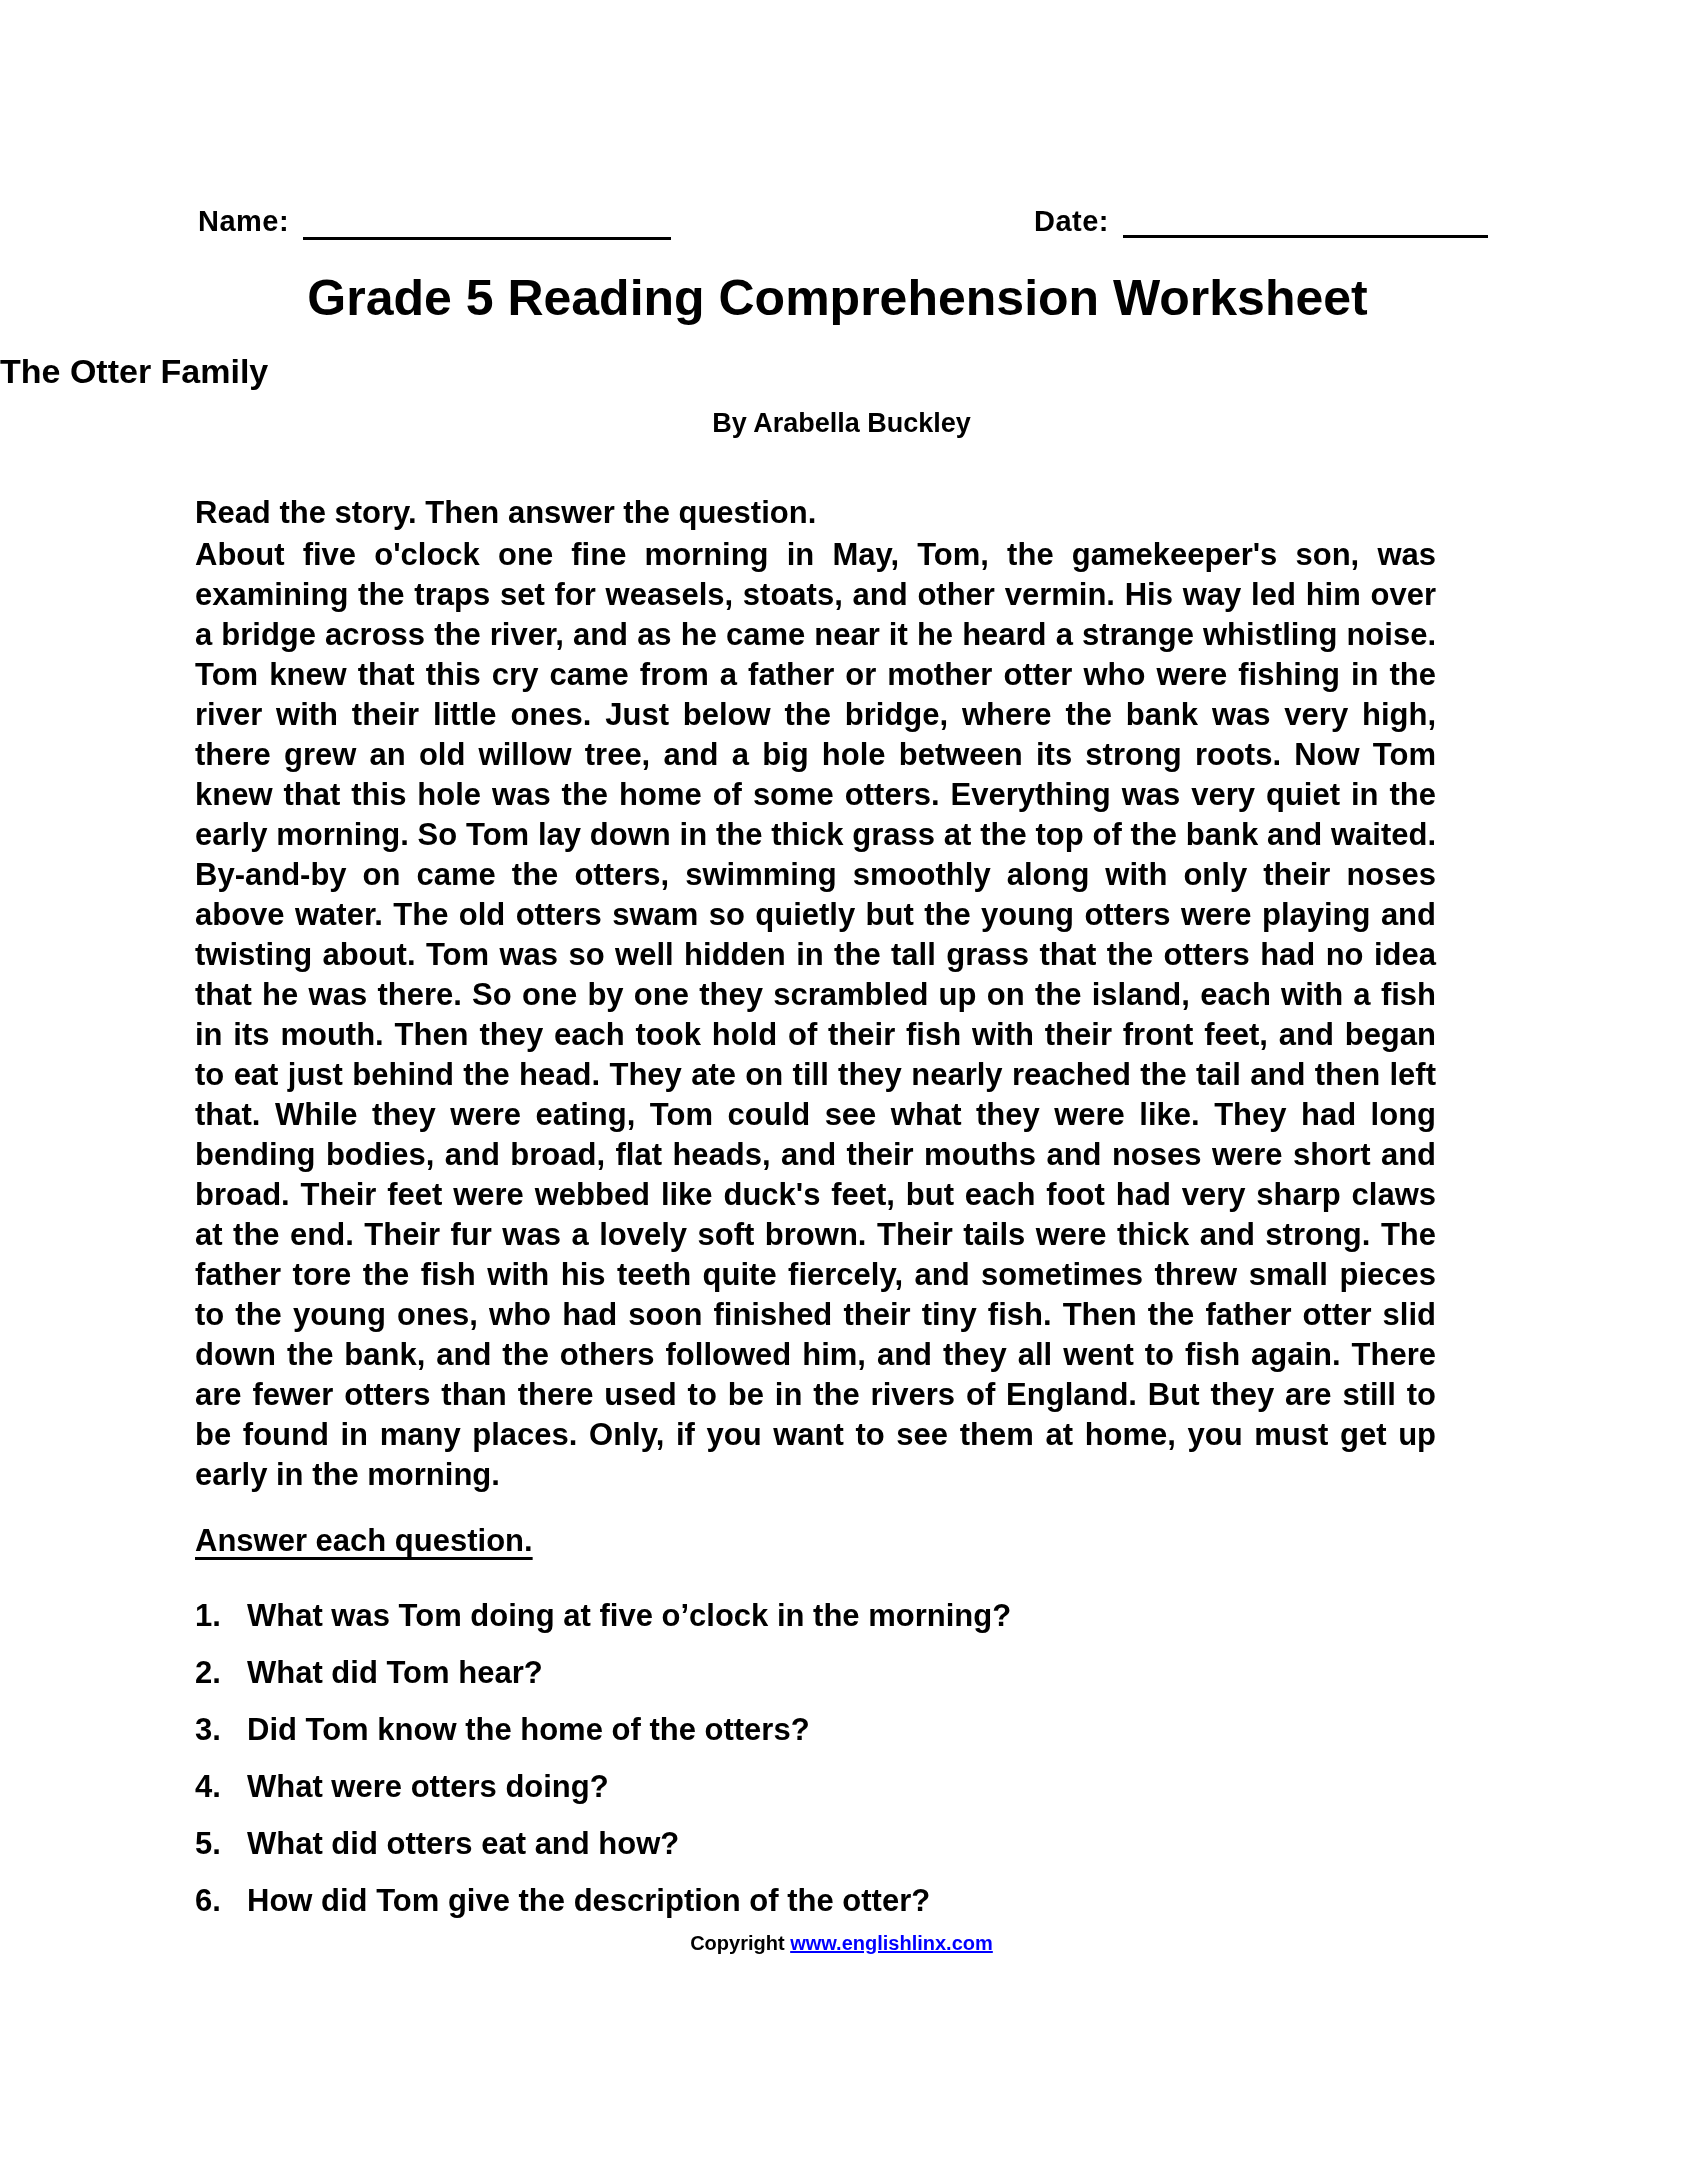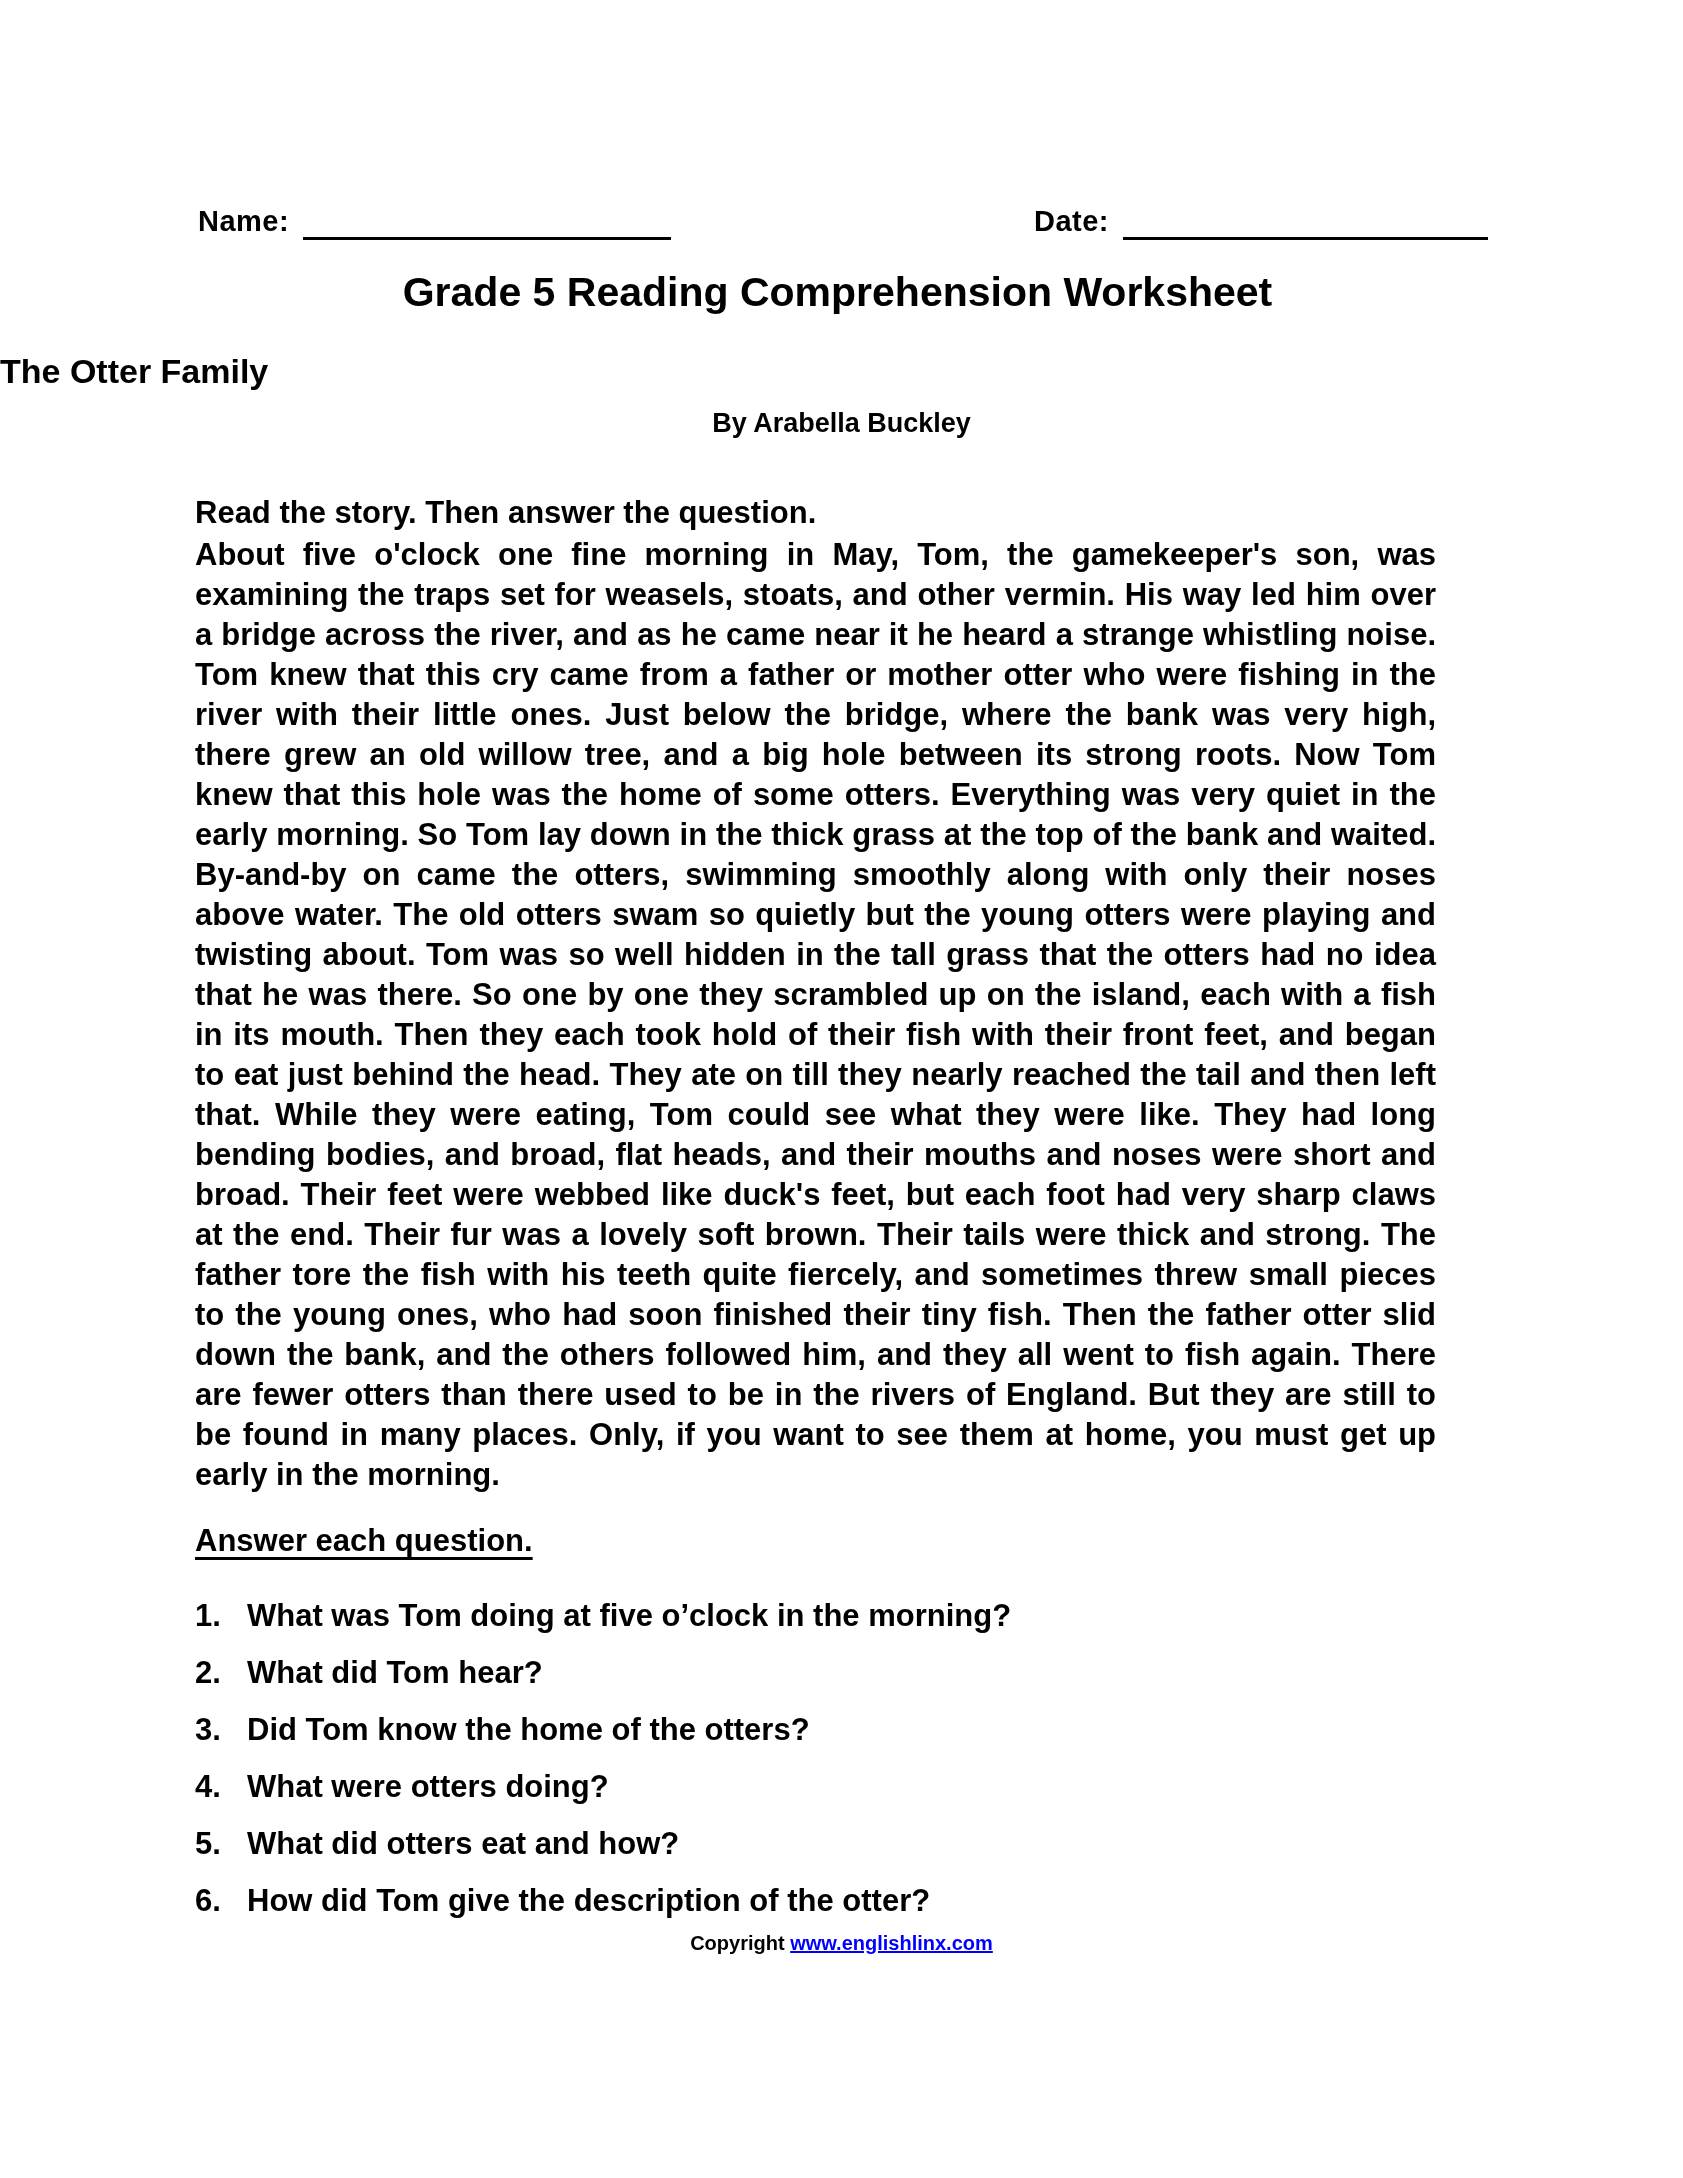--- a/index.html
+++ b/index.html
@@ -9,30 +9,30 @@
     height: 2178px;
     position: relative;
     font-family: "Liberation Sans", sans-serif;
     font-weight: bold;
     color: #000000;
   }
 
   
   .header-row { position: absolute; top: 202px; left: 0; width: 1424px; height: 44px; }
   .name-group { position: absolute; left: 198px; top: 0; display: flex; align-items: flex-end; }
-  .date-group { position: absolute; left: 1034px; top: 0; display: flex; align-items: flex-end; }
+  .date-group { position: absolute; left: 1034px; top: 0; display: flex; align-items: flex-start; }
   .field-label { font-size: 29px; line-height: 38px; letter-spacing: 0.5px; }
   .blank-line { display: inline-block; border-bottom: 3px solid #000; height: 36px; margin-left: 14px; }
   .name-blank { width: 368px; }
   .date-blank { width: 365px; }
 
   
   .worksheet-title {
     position: absolute; top: 269px; left: 0; right: 8px;
-    text-align: center; font-size: 41px; letter-spacing: 0px;
+    text-align: center; font-size: 50px; letter-spacing: 0px;
   }
   .story-title {
     position: absolute; top: 352px; left: 0; right: 0;
     font-size: 34px;
   }
   .story-byline {
     position: absolute; top: 408px; left: 0; right: 0;
     text-align: center; font-size: 27px;
   }
 

